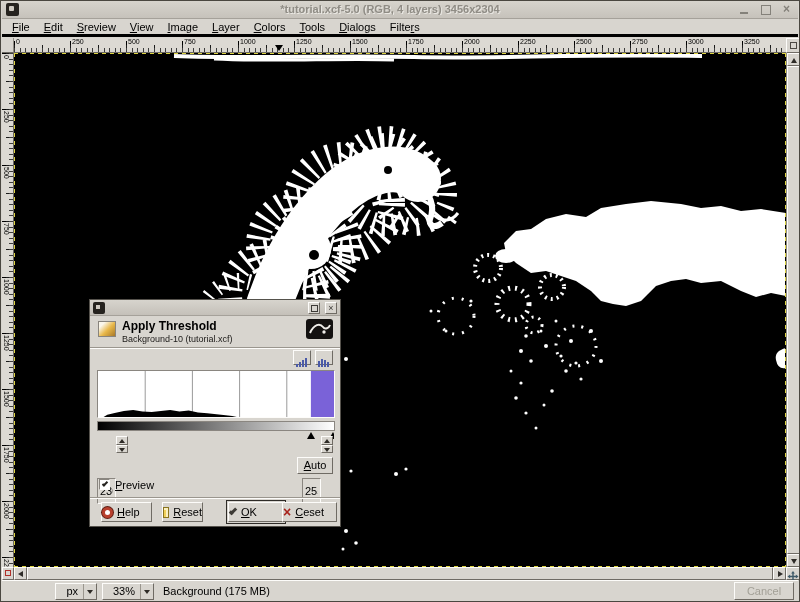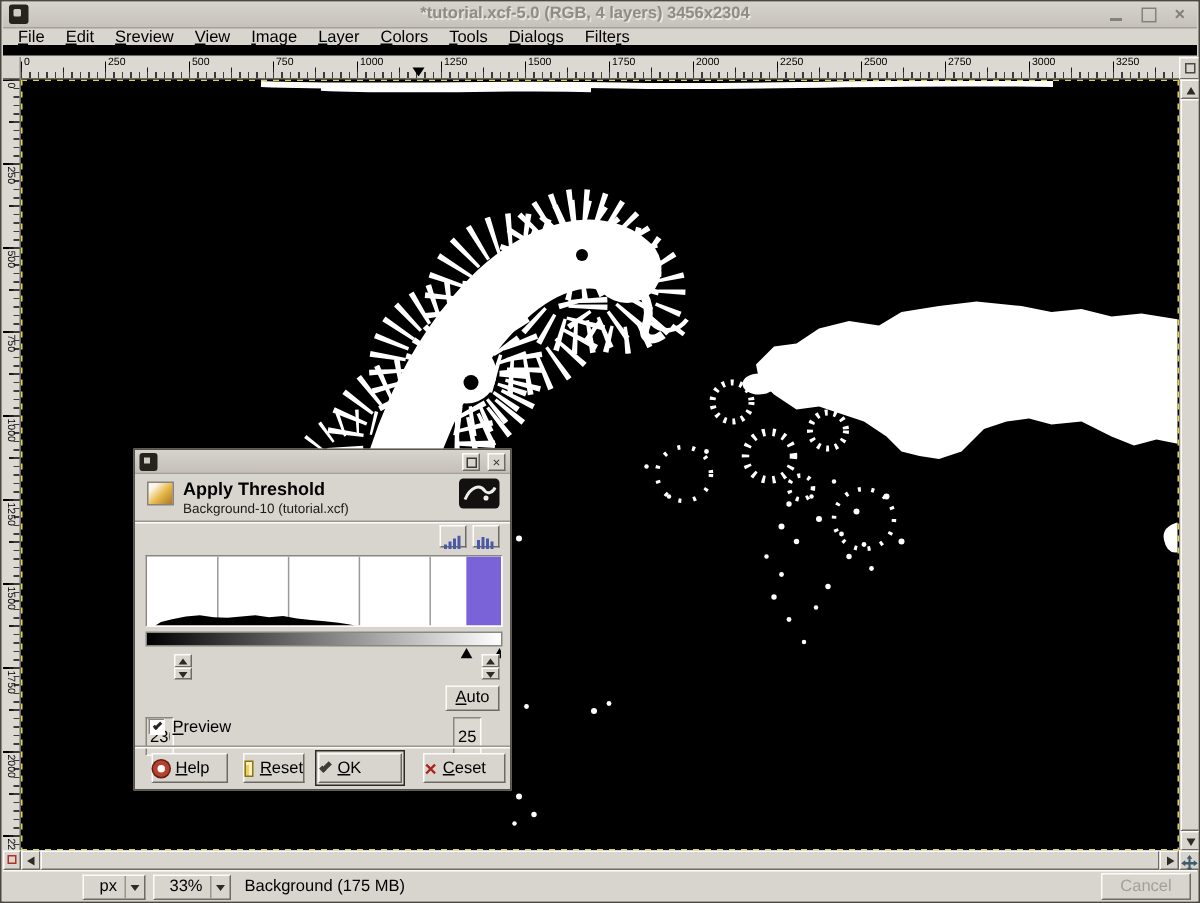--- a/index.html
+++ b/index.html
@@ -18,21 +18,21 @@
     font-size:11px;font-weight:bold;color:#8f8c85;text-shadow:1px 1px 0 #e9e7e2;
     white-space:nowrap;overflow:hidden;}
   .winbtns{position:absolute;right:5px;top:2px;display:flex;gap:8px;align-items:center;height:13px;}
   .wbtn{width:13px;height:13px;position:relative;color:#84817a;}
   .wbtn.min::after{content:"";position:absolute;left:2px;bottom:2px;width:8px;border-bottom:2px solid #84817a;}
   .wbtn.max::after{content:"";position:absolute;left:2px;top:2px;width:8px;height:8px;border:1px solid #84817a;}
   .wbtn.close{font-size:12px;font-weight:bold;line-height:13px;text-align:center;}
 
   
   .menubar{position:absolute;left:1px;top:19px;right:1px;height:17px;background:#d8d5cf;
-    border-bottom:7px solid #000000;display:flex;align-items:center;font-size:11px;padding-left:3px;}
+    border-bottom:3px solid #000000;display:flex;align-items:center;font-size:11px;padding-left:3px;}
   .mitem{padding:1px 7px;color:#000;cursor:default;white-space:nowrap;}
   .mn{text-decoration:underline;}
 
   
   .corner-tl{position:absolute;left:1px;top:37px;width:12px;height:15px;background:#d8d5cf;
     border-right:1px solid #8f8b84;border-bottom:1px solid #6b6862;}
   .hruler{position:absolute;left:13px;top:37px;width:772px;height:15px;background:#dcd9d3;
     border-bottom:1px solid #6b6862;
     background-image:
       repeating-linear-gradient(90deg,#3c3c3c 0 1px,transparent 1px 5.6px),
@@ -424,21 +424,21 @@
       <span class="dlg-sep" style="top:181px"></span>
 
       <span class="dbtn" style="left:11px;width:51px">
         <span class="icon-help"></span>
         <span><span></span><span class="mn">H</span><span>elp</span></span>
       </span>
       <span class="dbtn" style="left:72px;width:41px">
         <span class="icon-reset"></span>
         <span><span></span><span class="mn">R</span><span>eset</span></span>
       </span>
-      <span class="dbtn default" style="left:122px;width:56px">
+      <span class="dbtn default" style="left:138px;width:56px">
         <span class="icon-ok"></span>
         <span><span></span><span class="mn">O</span><span>K</span></span>
       </span>
       <span class="dbtn" style="left:192px;width:55px">
         <span class="icon-cancel">×</span>
         <span><span></span><span class="mn">C</span><span>eset</span></span>
       </span>
     </div>
   </div>
 

